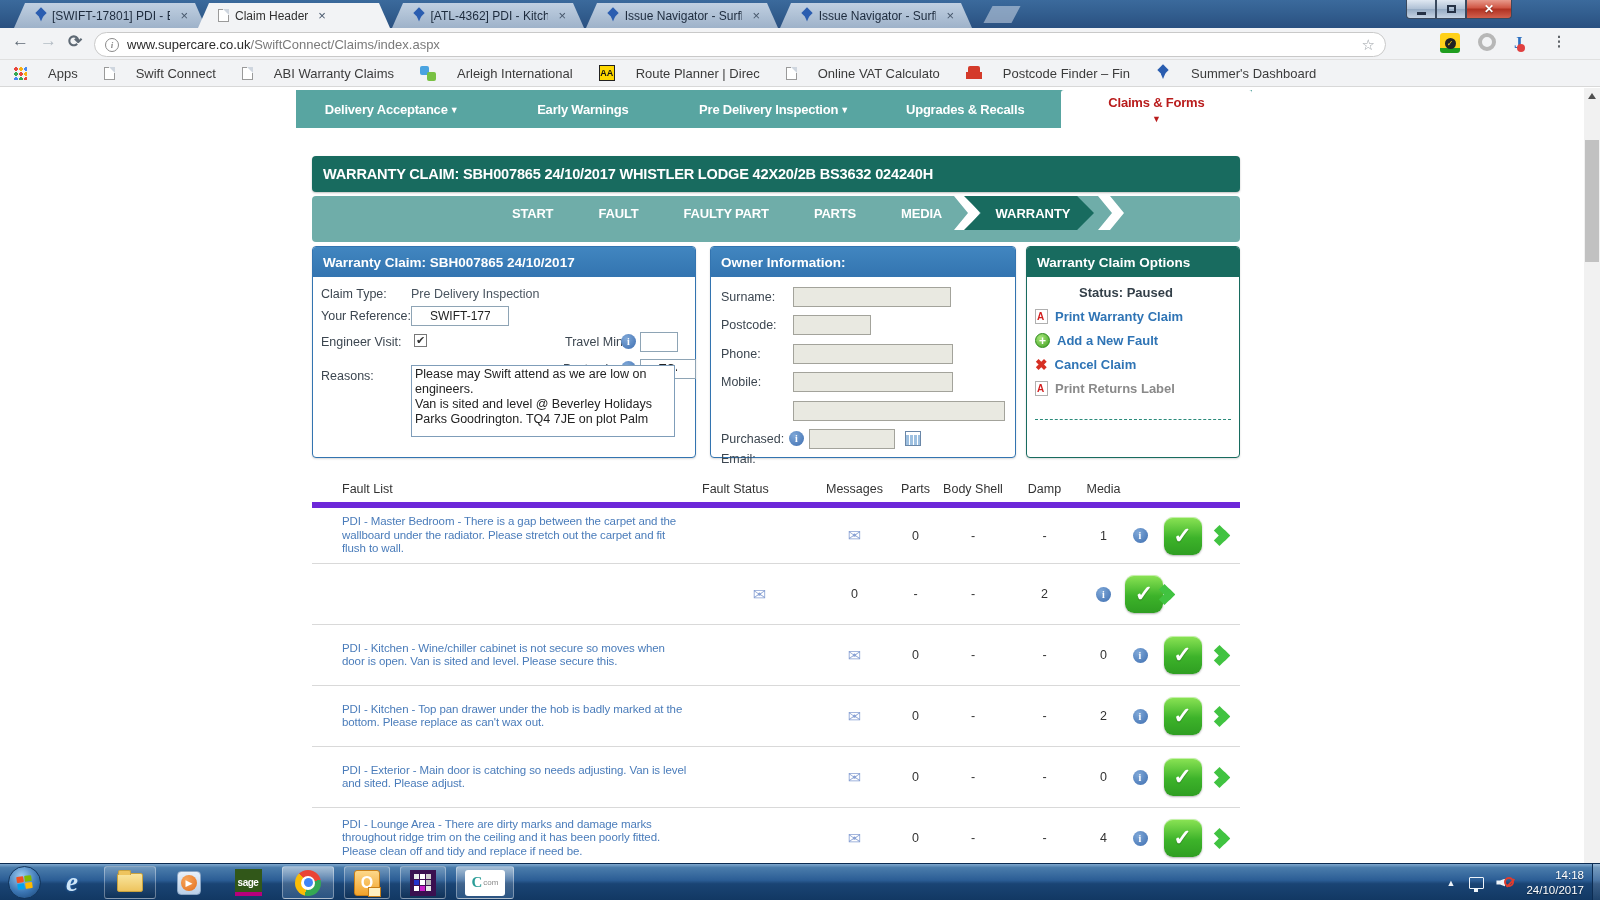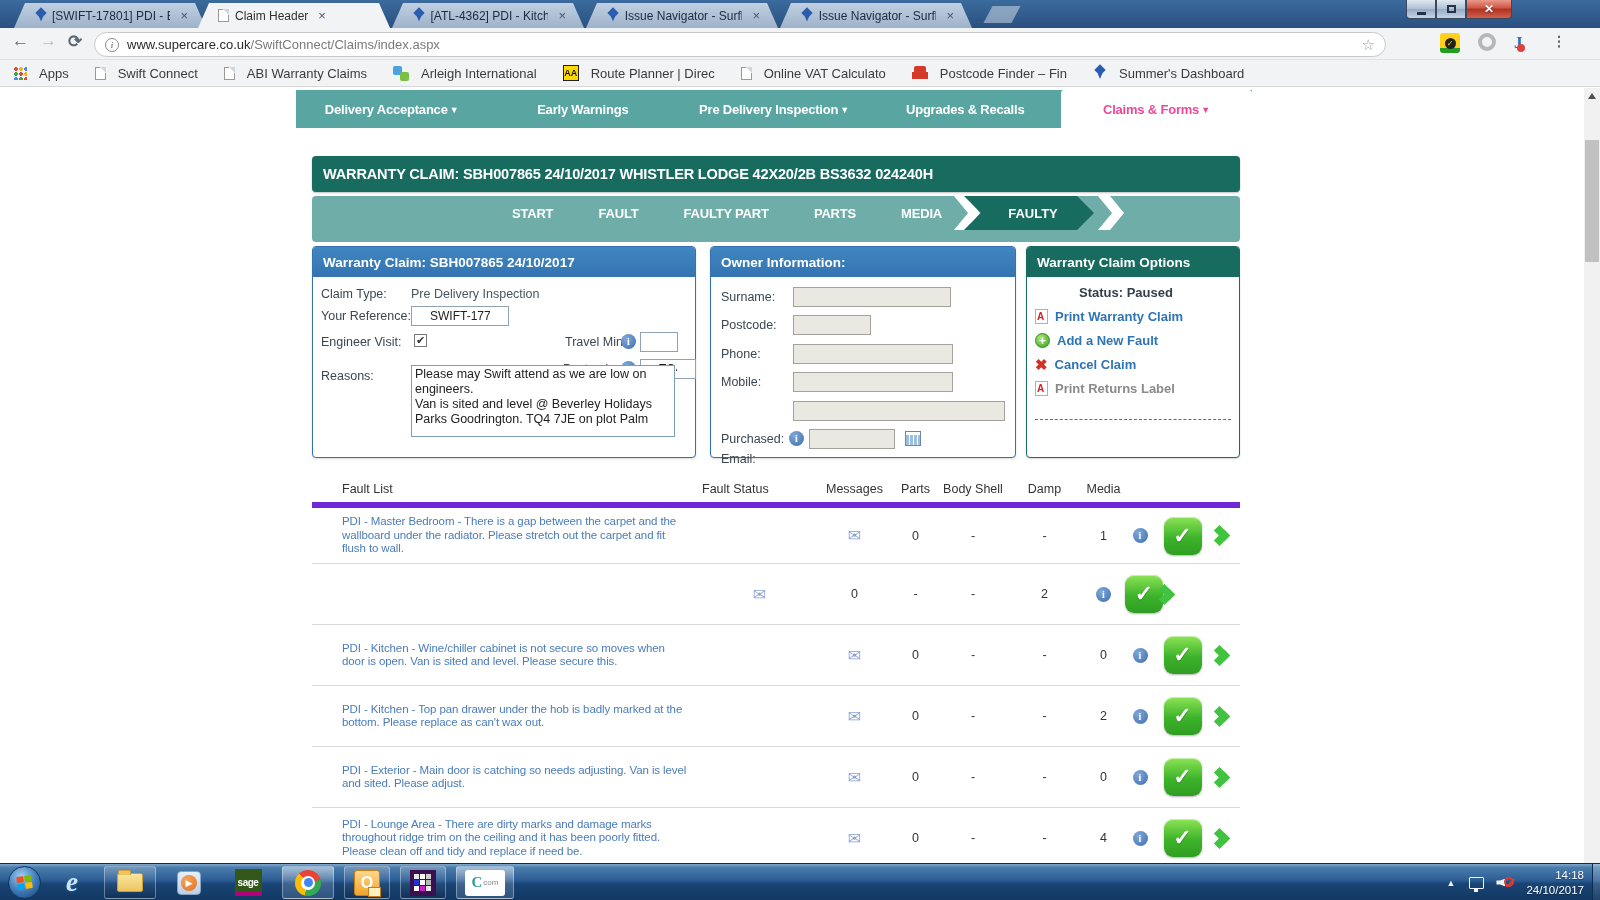--- a/index.html
+++ b/index.html
@@ -49,40 +49,40 @@
   .ext { position:absolute; top:5px; width:20px; height:20px; }
   .ext-y { background:linear-gradient(#ffd11a 75%,#1f9e1f 75%); border-radius:3px; display:flex; align-items:center; justify-content:center; }
   .ext-y i { width:11px; height:11px; border-radius:50%; background:#222; color:#ffd11a; font-size:8px; font-style:normal; display:flex; align-items:center; justify-content:center; }
   .ext-g { border-radius:50%; border:4px solid #b7b7b7; width:18px; height:18px; }
   .ext-p { font-size:17px; font-weight:bold; color:#2d6fc0; font-family:"Liberation Serif",serif; transform:rotate(8deg); position:relative; }
   .ext-p u { position:absolute; right:-2px; bottom:0; width:8px; height:8px; background:#e04040; border-radius:50%; }
   .menu-dots { position:absolute; top:5px; font-size:14px; color:#5f6368; letter-spacing:0; font-weight:bold; }
 
   .bookbar { position:absolute; top:60px; left:0; width:1600px; height:27px; background:#f2f3f5; border-bottom:1px solid #d8d8d8;
     display:flex; align-items:center; gap:26px; padding-left:14px; }
-  .bm { display:flex; align-items:center; gap:12px; font-size:13px; color:#3b3b3b; white-space:nowrap; }
+  .bm { display:flex; align-items:center; gap:21px; font-size:13px; color:#3b3b3b; white-space:nowrap; }
   .apps-grid { width:13px; height:13px; display:inline-block;
     background:
       radial-gradient(circle 2px at 2px 2px,#e8453c 95%,transparent), radial-gradient(circle 2px at 7px 2px,#f9b114 95%,transparent), radial-gradient(circle 2px at 12px 2px,#4688f1 95%,transparent),
       radial-gradient(circle 2px at 2px 7px,#35a854 95%,transparent), radial-gradient(circle 2px at 7px 7px,#e8453c 95%,transparent), radial-gradient(circle 2px at 12px 7px,#f9b114 95%,transparent),
       radial-gradient(circle 2px at 2px 12px,#4688f1 95%,transparent), radial-gradient(circle 2px at 7px 12px,#35a854 95%,transparent), radial-gradient(circle 2px at 12px 12px,#e8453c 95%,transparent); }
   .aa-ic { width:16px; height:16px; background:#ffd800; border:1px solid #222; color:#111; font-weight:bold; font-size:9px; display:inline-flex; align-items:center; justify-content:center; }
   .arleigh-ic { width:16px; height:16px; position:relative; }
   .arleigh-ic:before { content:""; position:absolute; left:0; top:1px; width:9px; height:9px; background:#4aa3e0; border-radius:2px; }
   .arleigh-ic:after { content:""; position:absolute; right:0; bottom:0; width:9px; height:9px; background:#79c143; border-radius:2px; }
   .post-ic { width:16px; height:14px; position:relative; }
   .post-ic:before { content:""; position:absolute; left:2px; top:0; width:12px; height:6px; background:#d43a2a; border-radius:2px 2px 0 0; }
   .post-ic:after { content:""; position:absolute; left:0; top:6px; width:16px; height:7px; background:#d43a2a; }
 
   
   .pagearea { position:absolute; top:88px; left:0; width:1584px; height:775px; background:#fff; overflow:hidden; }
 
   .mainnav { position:absolute; left:296px; top:2px; width:956px; height:38px; background:#58a5a1; display:flex; }
   .mn-tab { flex:1; display:flex; align-items:center; justify-content:center; gap:2px; color:#fff; font-weight:bold; font-size:13px; letter-spacing:-0.2px; }
-  .mn-tab.active { background:#fff; color:#ec4899; border-radius:3px 3px 0 0; }
+  .mn-tab.active { background:#fff; color:#b91c1c; border-radius:3px 3px 0 0;flex-direction:column; }
   .mn-caret { font-size:9px; margin-top:2px; }
 
   .banner { position:absolute; left:312px; top:68px; width:928px; height:36px; background:#186b5f; border-radius:4px;
     display:flex; align-items:center; padding-left:11px; box-shadow:0 1px 2px rgba(0,0,0,.25); }
   .banner span { color:#fff; font-weight:bold; font-size:15.5px; letter-spacing:-0.2px; transform:scaleX(.94); transform-origin:left center; white-space:nowrap; }
 
   .progress { position:absolute; left:312px; top:108px; width:928px; height:46px; background:#6fada9; border-radius:4px; overflow:hidden; }
   .steps { position:absolute; left:200px; top:0; width:430px; height:34px; display:flex; align-items:center; justify-content:space-between; }
   .step { color:#fff; font-weight:bold; font-size:13px; letter-spacing:-0.2px; white-space:nowrap; }
   .chev-white { position:absolute; top:0; height:34px; width:26px; background:#fff;
@@ -315,21 +315,21 @@
     <div class="progress">
       <div class="steps">
         <span class="step">START</span>
         <span class="step">FAULT</span>
         <span class="step">FAULTY PART</span>
         <span class="step">PARTS</span>
         <span class="step">MEDIA</span>
       </div>
       <div class="chev-white" style="left:642px;"></div>
       <div class="summary-seg">
-          <span>FAULTY</span>
+          <span>WARRANTY</span>
         </div>
       <div class="chev-white" style="left:786px;"></div>
     </div>
 
     <div class="panel blue p1">
       <div class="phead">Warranty Claim: SBH007865 24/10/2017</div>
       <div class="pbody" style="height:180px;">
         <span class="flabel" style="left:8px; top:10px;">Claim Type:</span>
         <span class="flabel" style="left:98px; top:10px; color:#4a5560;">Pre Delivery Inspection</span>
         <span class="flabel" style="left:8px; top:32px;">Your Reference:</span>

